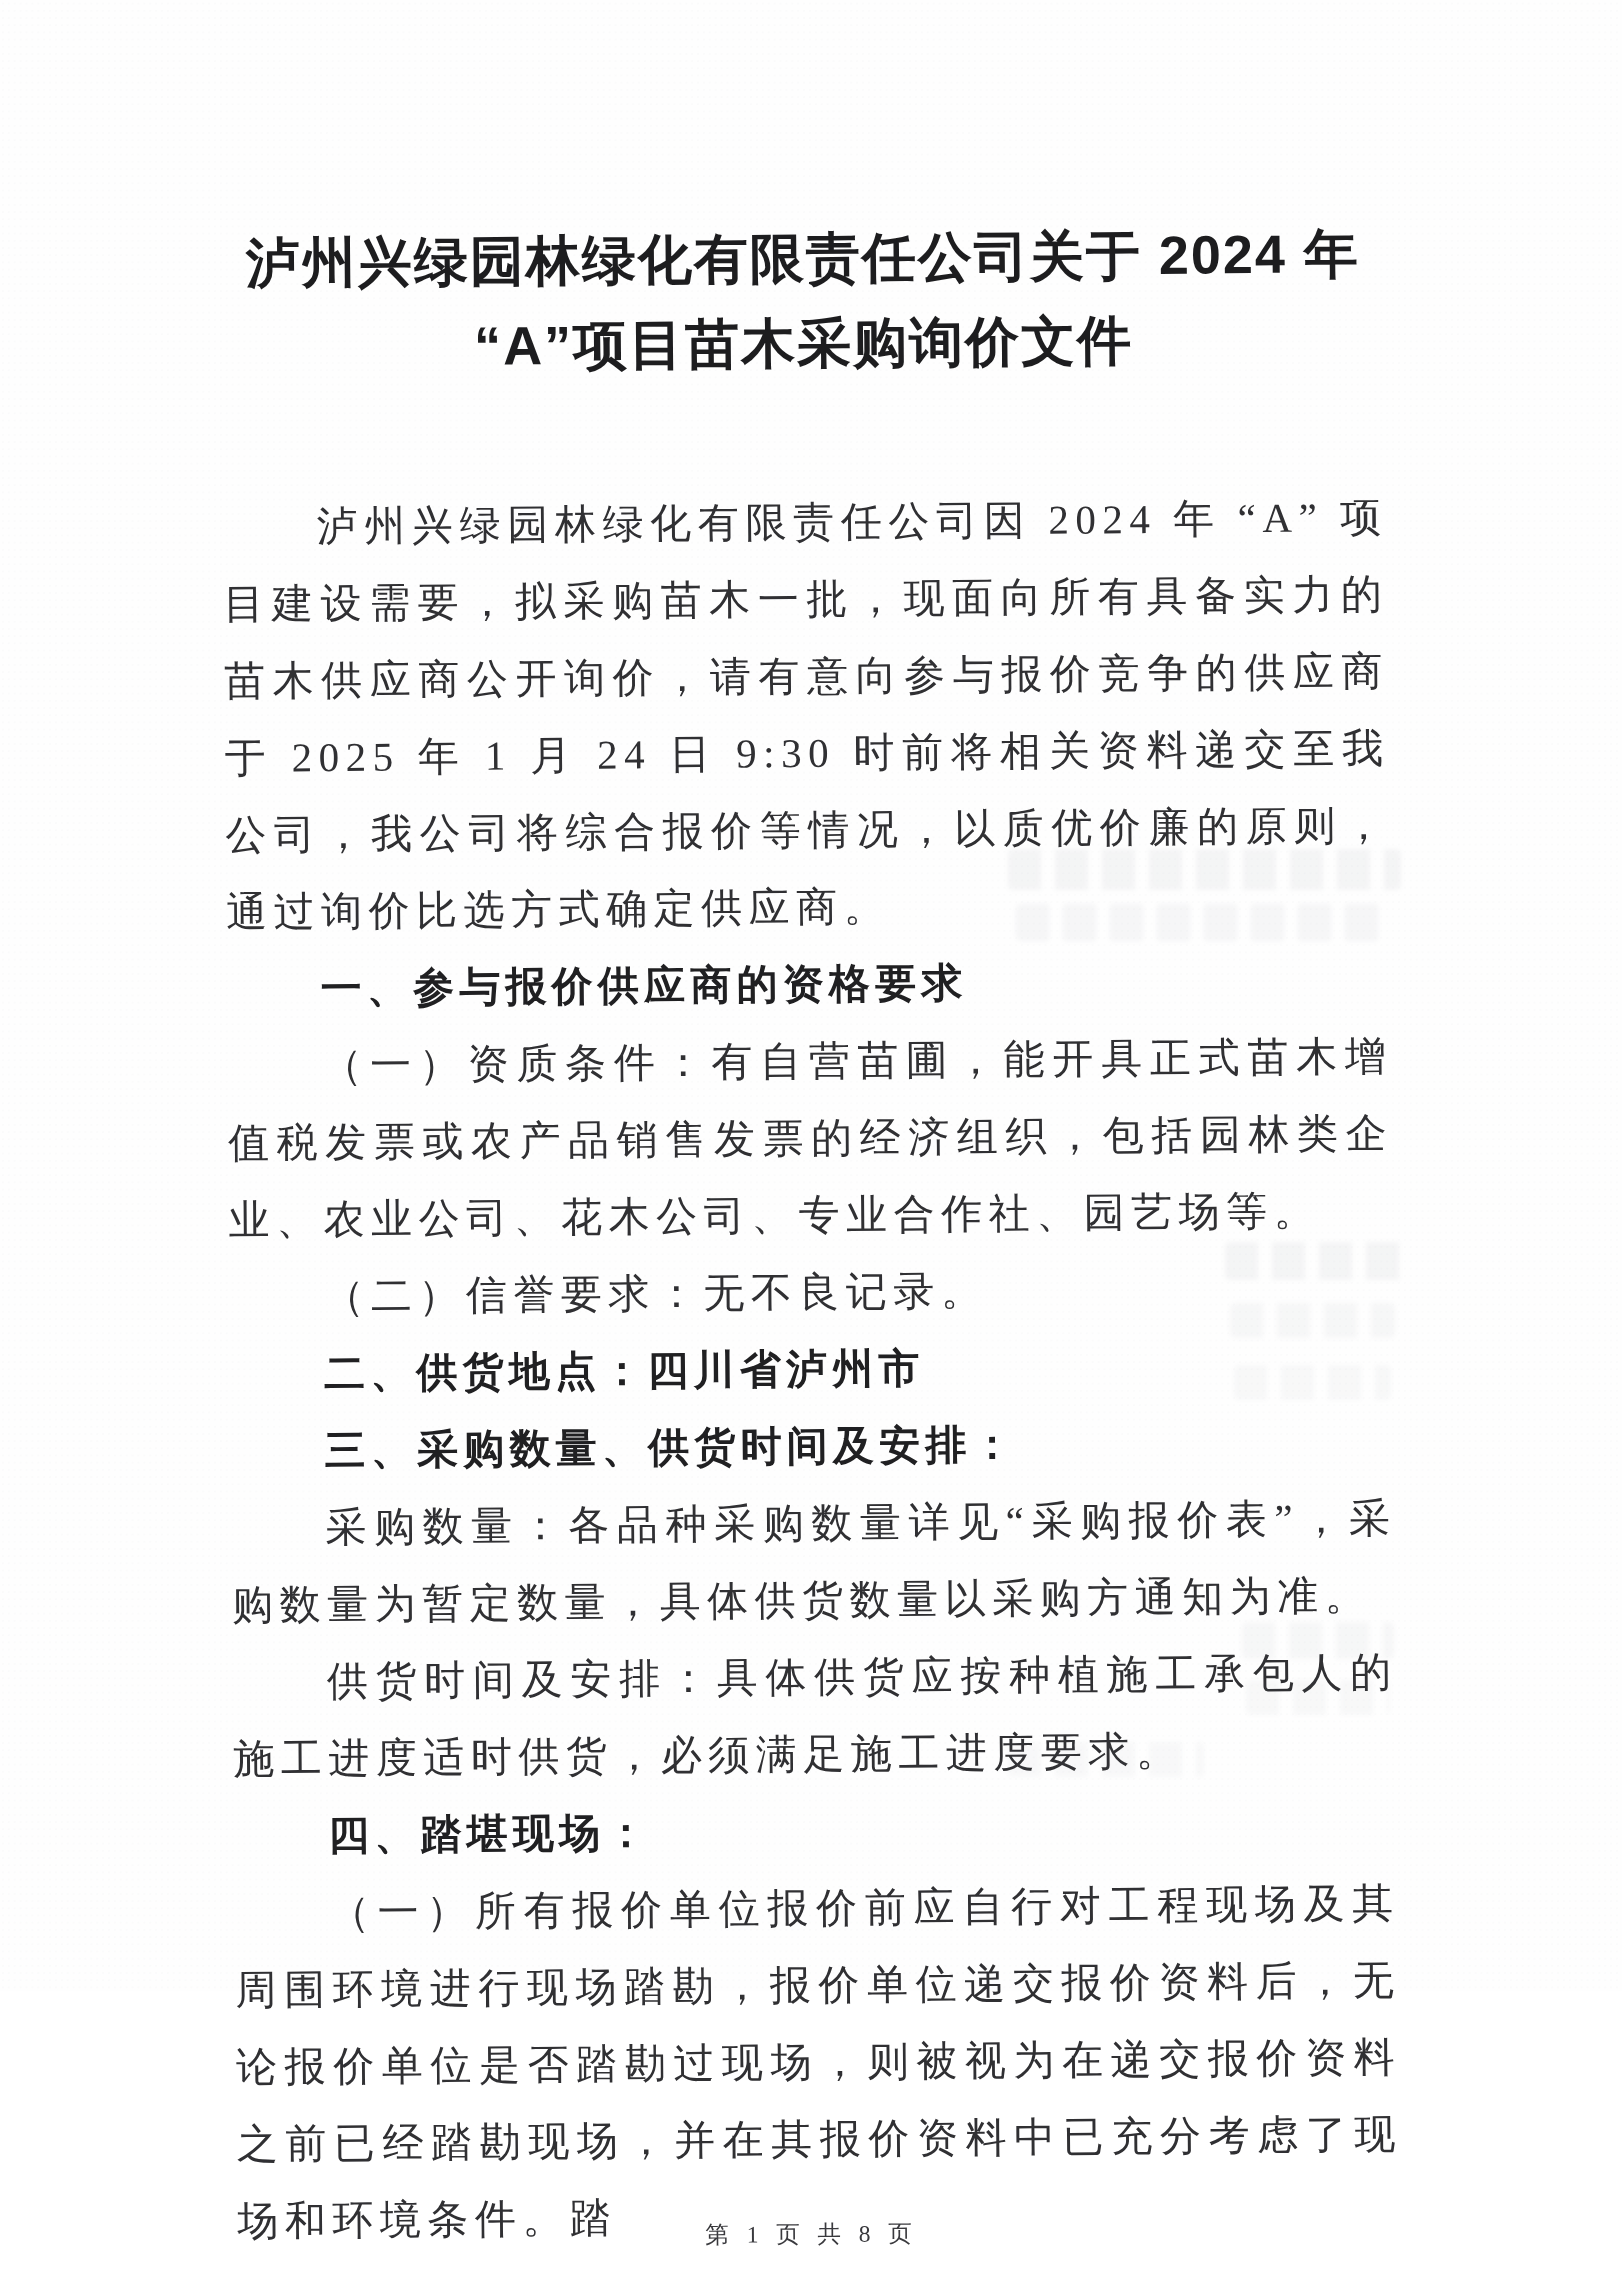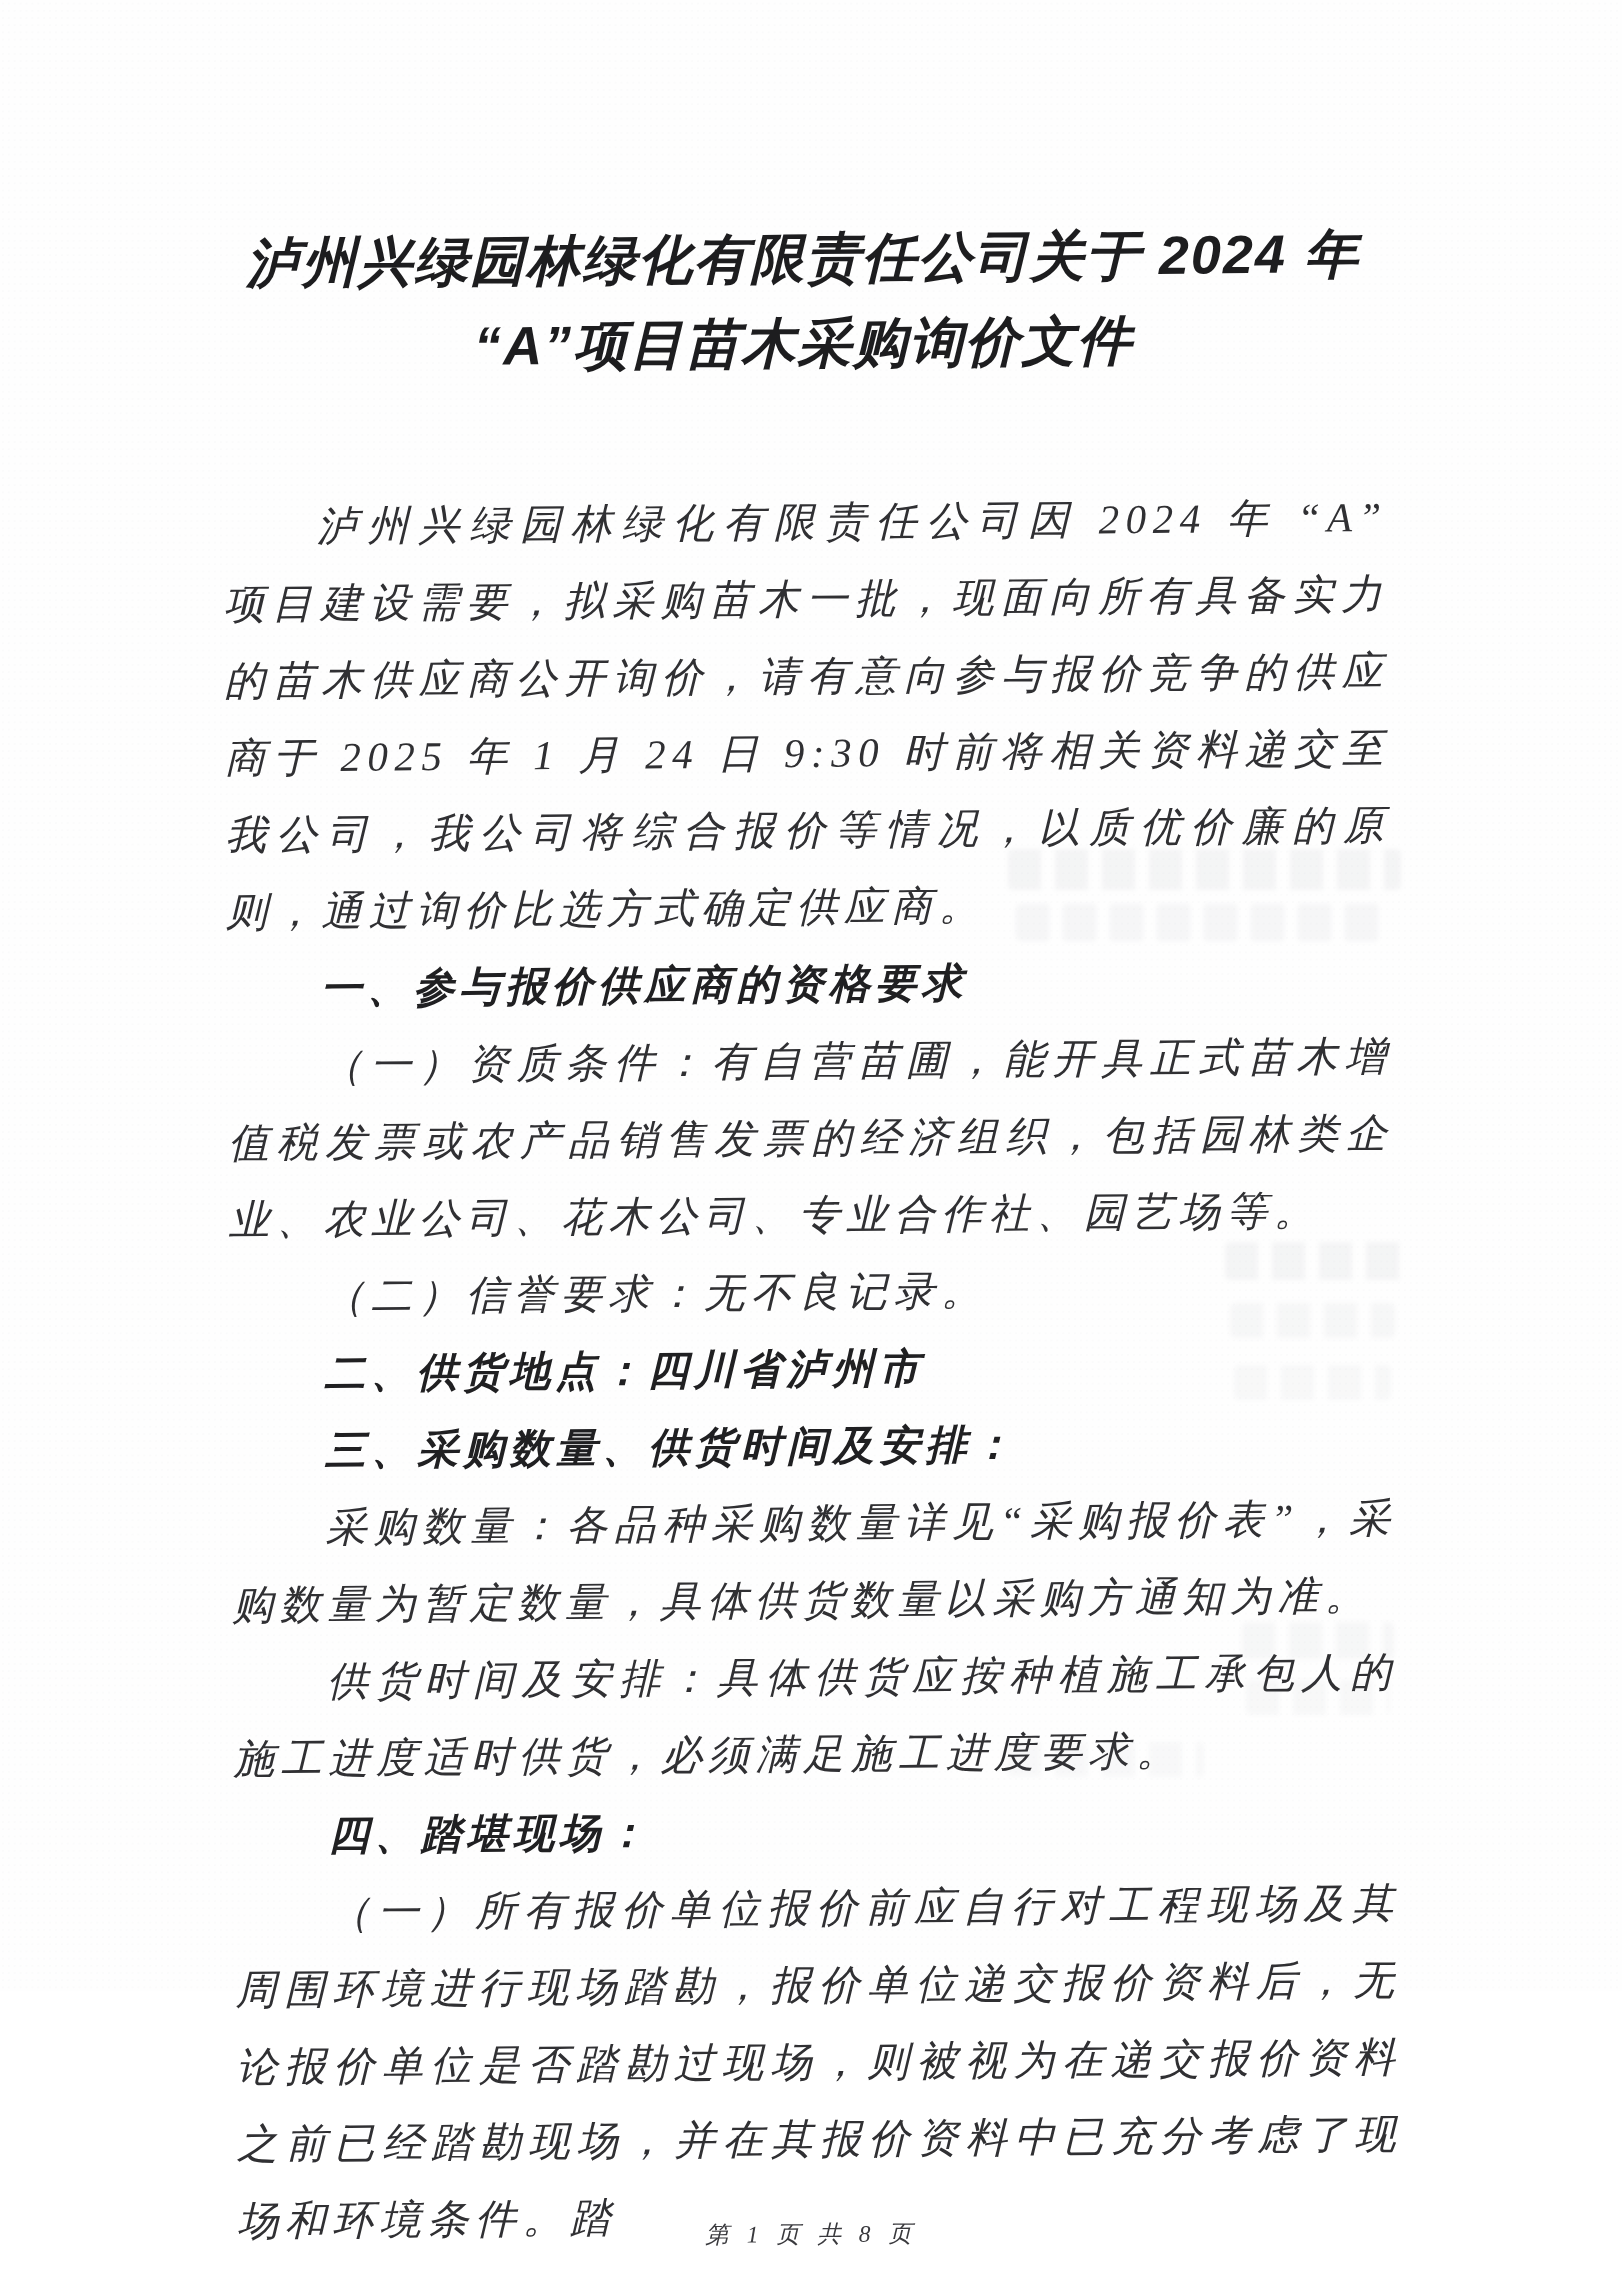--- a/index.html
+++ b/index.html
@@ -13,21 +13,20 @@
   .page {
     position: relative;
     width: 1623px;
     height: 1991px;
     background-color: #fefefe;
     
     background-image: radial-gradient(rgba(40,45,55,0.016) 0.7px, transparent 0.8px);
     background-size: 5.9px 7.2px;
     font-family: "Liberation Serif", serif;
     color: #2d2d2d;
-    font-style: italic;
   }
   .content {
     position: absolute;
     left: 220px;
     top: 216px;
     width: 1165px;
     transform: rotate(-0.5deg);
     transform-origin: 50% 0;
   }
   .doc-title {

